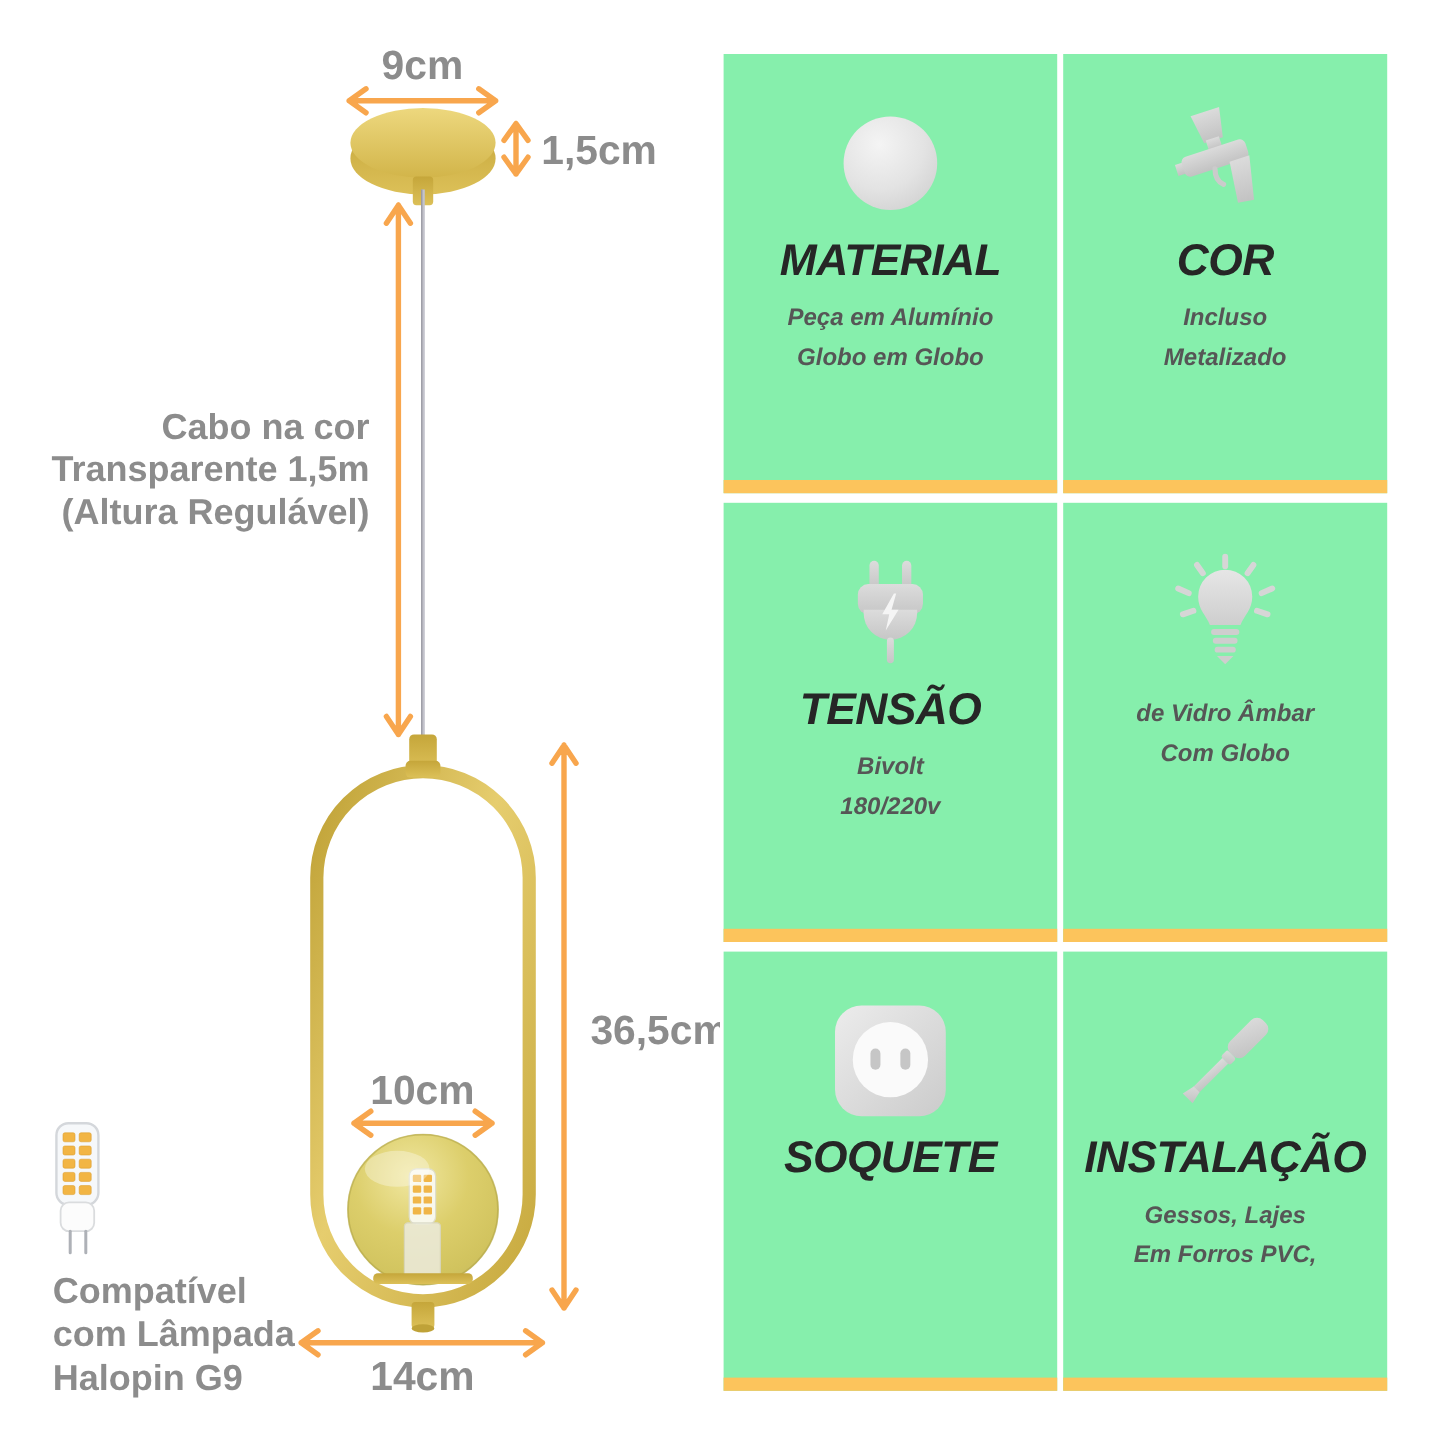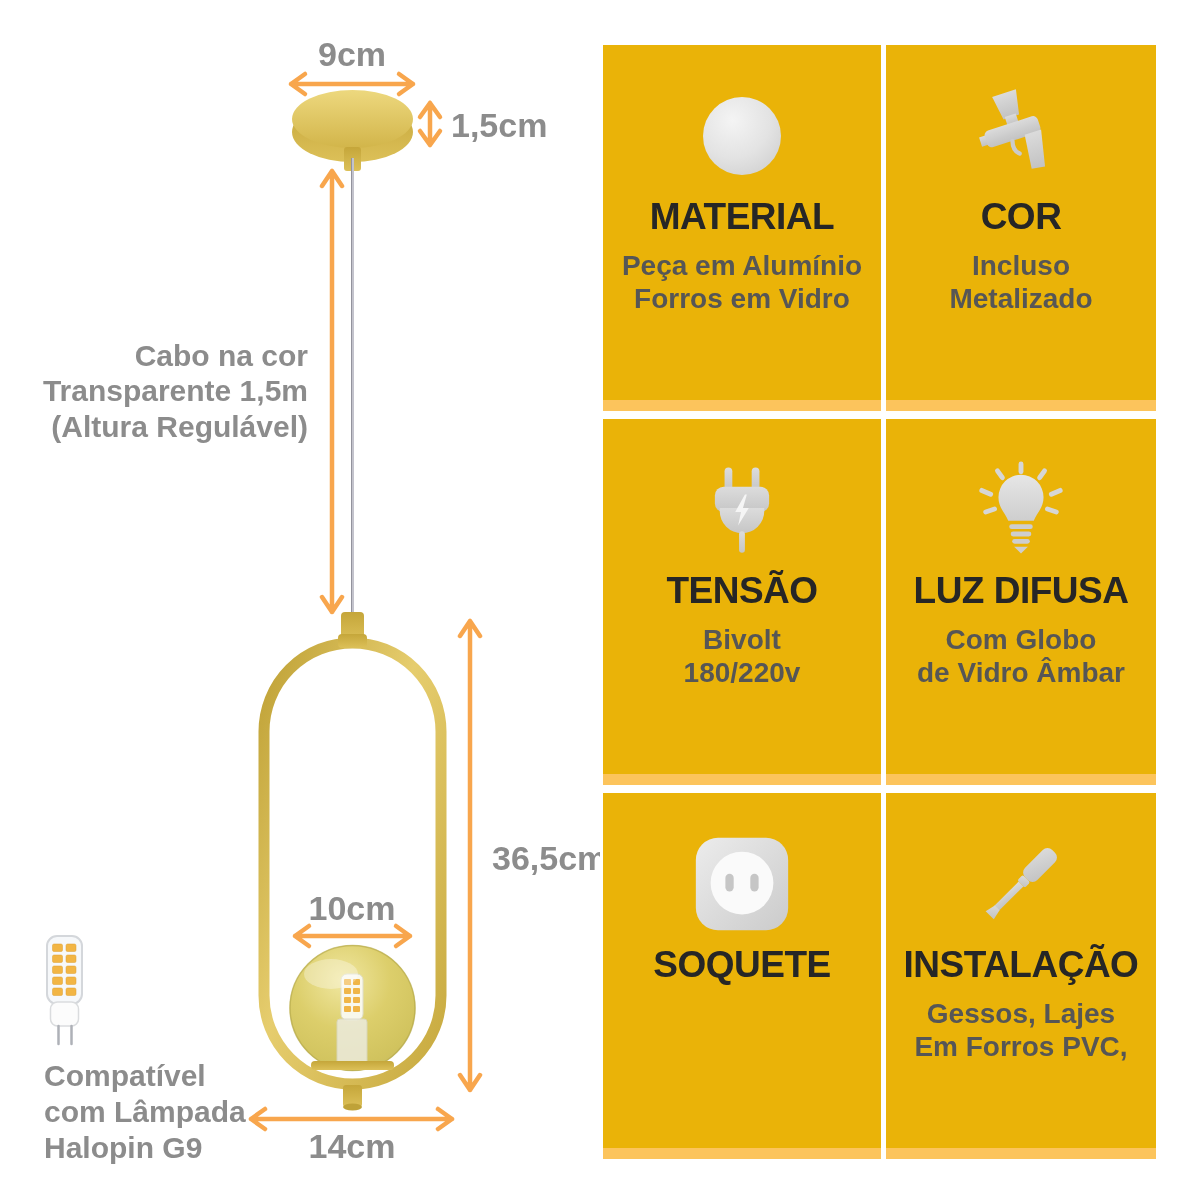--- a/index.html
+++ b/index.html
@@ -19,40 +19,40 @@
   
   .cards{
     position:absolute;left:603px;top:45px;
     display:grid;
     grid-template-columns:278px 270px;
     grid-template-rows:366px 366px 366px;
     column-gap:5px;row-gap:8px;
   }
   .card{
     position:relative;
-    background:#eab308;
-    display:flex;flex-direction:column;align-items:center;
+    background:#86efac;
+    display:flex;flex-direction:column;align-items:center;font-style:italic;
   }
   .card .accent-bar{
     position:absolute;left:0;right:0;bottom:0;height:11px;
     background:#FCC45C;
   }
   .icon-box{
     margin-top:36px;height:110px;
     display:flex;align-items:center;justify-content:center;
   }
   .card-title{
     margin-top:8px;
     font-size:37px;font-weight:700;line-height:36px;
     color:#262626;letter-spacing:-0.5px;
     text-align:center;
   }
   .card-desc{margin-top:14px;text-align:center;}
   .card-desc .desc-line{
-    font-size:28px;font-weight:700;line-height:33px;
+    font-size:20px;font-weight:700;line-height:33px;
     color:#565656;
   }
 </style>
 </head>
 <body>
 
 <div class="stage">
 
   <svg id="diagram" width="600" height="1200" viewBox="0 0 600 1200">
     <defs>
@@ -189,21 +189,21 @@
                 <stop offset="0.6" stop-color="#E3E3E3"></stop>
                 <stop offset="1" stop-color="#D1D1D1"></stop>
           </radialGradient>
             </defs>
           <circle cx="40" cy="40" r="39" fill="url(#gSphere)"></circle>
         </svg>
       </div>
       <div class="card-title">MATERIAL</div>
       <div class="card-desc">
         <div class="desc-line">Peça em Alumínio</div>
-        <div class="desc-line">Forros em Vidro</div>
+        <div class="desc-line">Globo em Globo</div>
       </div>
       <div class="accent-bar"></div>
     </div>
 
     <div class="card">
       <div class="icon-box">
         <svg width="96" height="96" viewBox="0 0 100 100">
           <defs>
               <linearGradient id="gSpray" x1="0" y1="0" x2="0" y2="1">
             <stop offset="0" stop-color="#DBDBDB"></stop>
@@ -275,24 +275,23 @@
           </g>
           <path d="M55,14 a23,23 0 0 1 23,23 c0,11 -7,16 -10,24 h-26 c-3,-8 -10,-13 -10,-24 a23,23 0 0 1 23,-23 z" fill="url(#gBulb)"></path>
           <g fill="#CECECE">
             <rect x="43" y="64.5" width="24" height="5" rx="2.5"></rect>
             <rect x="44.5" y="72" width="21" height="5" rx="2.5"></rect>
             <rect x="46" y="79.5" width="18" height="5" rx="2.5"></rect>
             <polygon points="48,87.5 62,87.5 55,94.5"></polygon>
           </g>
         </svg>
       </div>
-      <div class="card-title">LUZ DIFUSA</div>
-      <div class="card-desc">
+      <div class="card-desc">
+        <div class="desc-line">de Vidro Âmbar</div>
         <div class="desc-line">Com Globo</div>
-        <div class="desc-line">de Vidro Âmbar</div>
       </div>
       <div class="accent-bar"></div>
     </div>
 
     <div class="card">
       <div class="icon-box">
         <svg width="96" height="96" viewBox="0 0 104 104">
           <defs>
               <linearGradient id="gOutlet" x1="0" y1="0" x2="1" y2="1">
             <stop offset="0" stop-color="#ECECEC"></stop>

